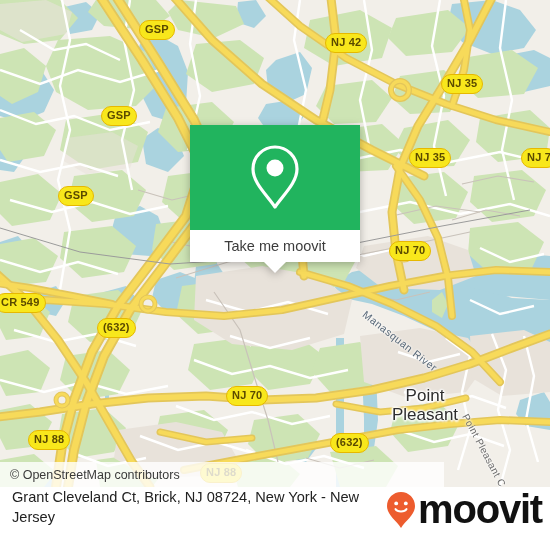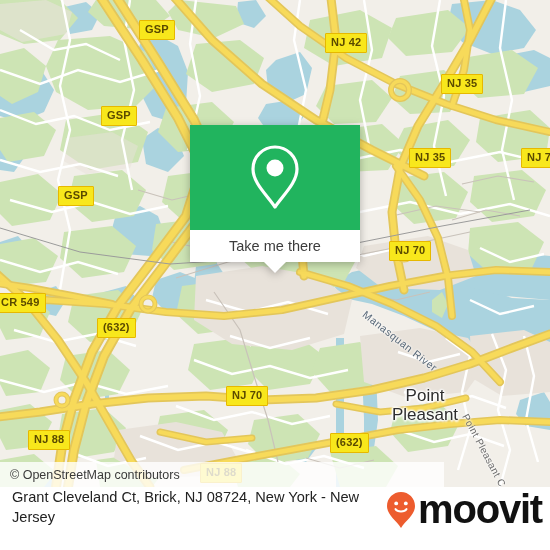--- a/index.html
+++ b/index.html
@@ -25,21 +25,21 @@
     overflow: hidden;
     background: #f2efe9;
   }
   #map svg { display: block; }
 
   
   .shield {
     position: absolute;
     background: #f8e71c;
     border: 1.6px solid #e6b800;
-    border-radius: 1px;
+    border-radius: 10px;
     color: #5a4a00;
     font-size: 11px;
     font-weight: bold;
     letter-spacing: .2px;
     line-height: 1;
     padding: 3px 5px 4px 5px;
     white-space: nowrap;
     font-family: "Liberation Sans", sans-serif;
     text-shadow: 0 0 2px #f8e71c;
   }
@@ -422,21 +422,21 @@
     <div class="street-label" style="left:470px; top:412px; transform:rotate(62deg); transform-origin:0 0;">Point Pleasant C.</div>
 
     <div id="popup">
       <div id="popup-head">
         <svg width="56" height="70" viewBox="0 0 56 70">
           <path d="M28,4 C15.85,4 6,13.85 6,26 C6,40 20,52 28,64 C36,52 50,40 50,26 C50,13.85 40.15,4 28,4 Z" fill="none" stroke="#ffffff" stroke-width="3.2" stroke-linejoin="round"></path>
           <circle cx="28" cy="25" r="8.5" fill="#ffffff"></circle>
         </svg>
       </div>
       <div id="popup-foot">
-        <span id="popup-foot-label">Take me there</span>
+        <span id="popup-foot-label">Take me moovit</span>
         <div id="popup-tail"></div>
       </div>
     </div>
 
     <div id="attribution">
       <span>© OpenStreetMap contributors</span>
     </div>
   </div>
 
   <div id="footer">

